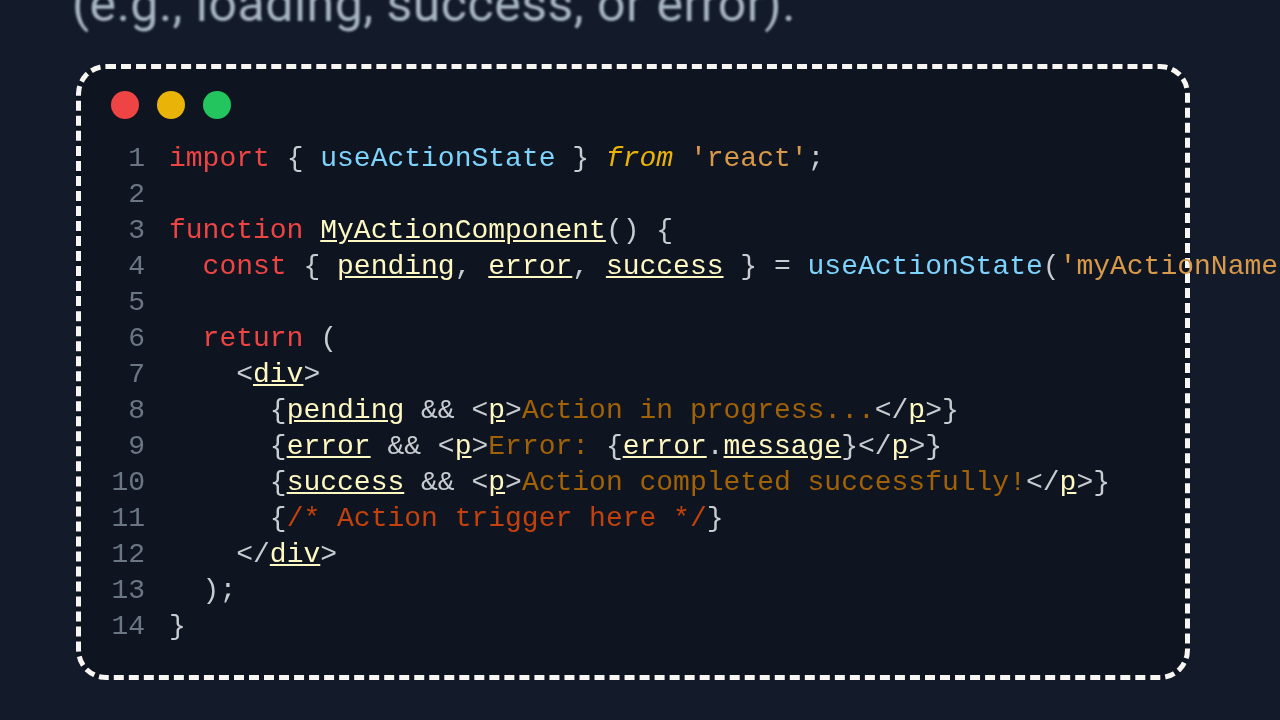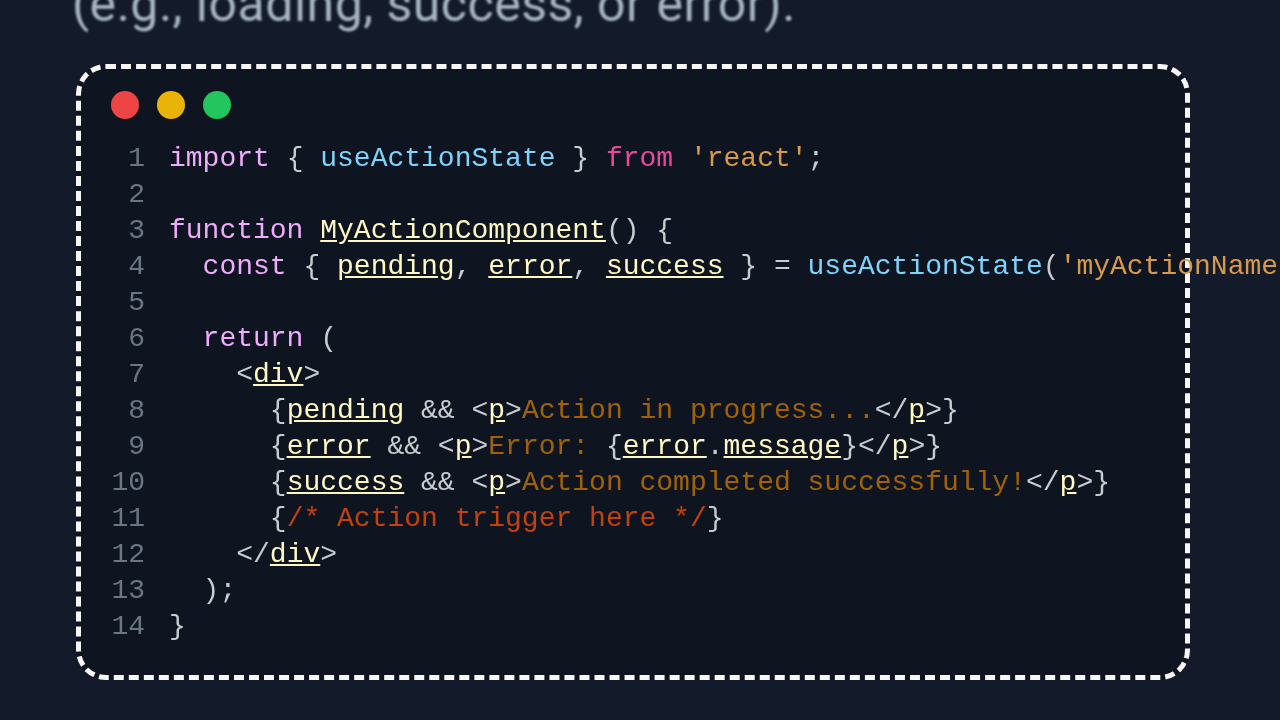--- a/index.html
+++ b/index.html
@@ -67,25 +67,25 @@
   }
   .ln {
     width: 60px;
     text-align: right;
     color: #6b7685;
     padding-right: 24px;
     user-select: none;
     flex-shrink: 0;
   }
   .code-text { color: #d0d4d9; }
-  .kw   { color: #f0abfc; }   
+  .kw   { color: #ef4444; }   
   .fn   { color: #7dd3fc; }   
   .name { color: #fef9c3; text-decoration: underline; }   
   .str  { color: #d89a4a; font-family: Liberation Mono, monospace; }   
-  .op   { color: #ec4899; }   
+  .op   { color: #eab308; font-style: italic; }   
   .pun  { color: #c8ccd0; }   
   .cmt  { color: #c2410c; }   
   .html { color: #a16207; }   
 </style>
 </head>
 <body>
 
 <div class="page">
 
   <div class="heading-fragment">(e.g., loading, success, or error).</div>

